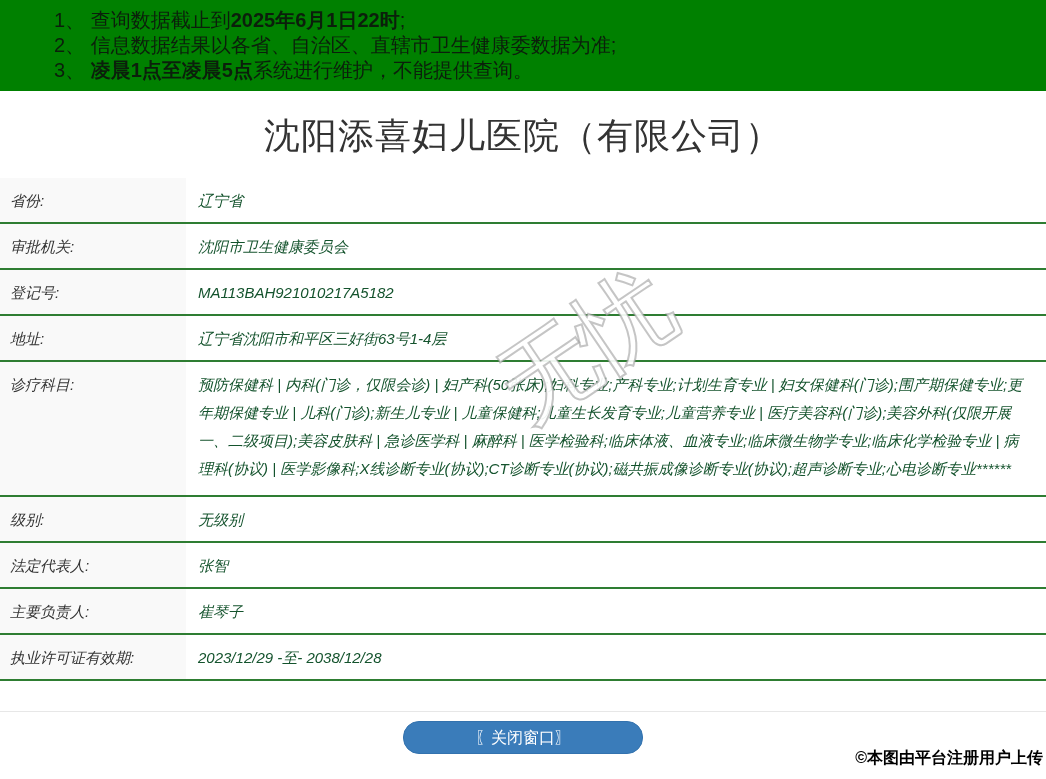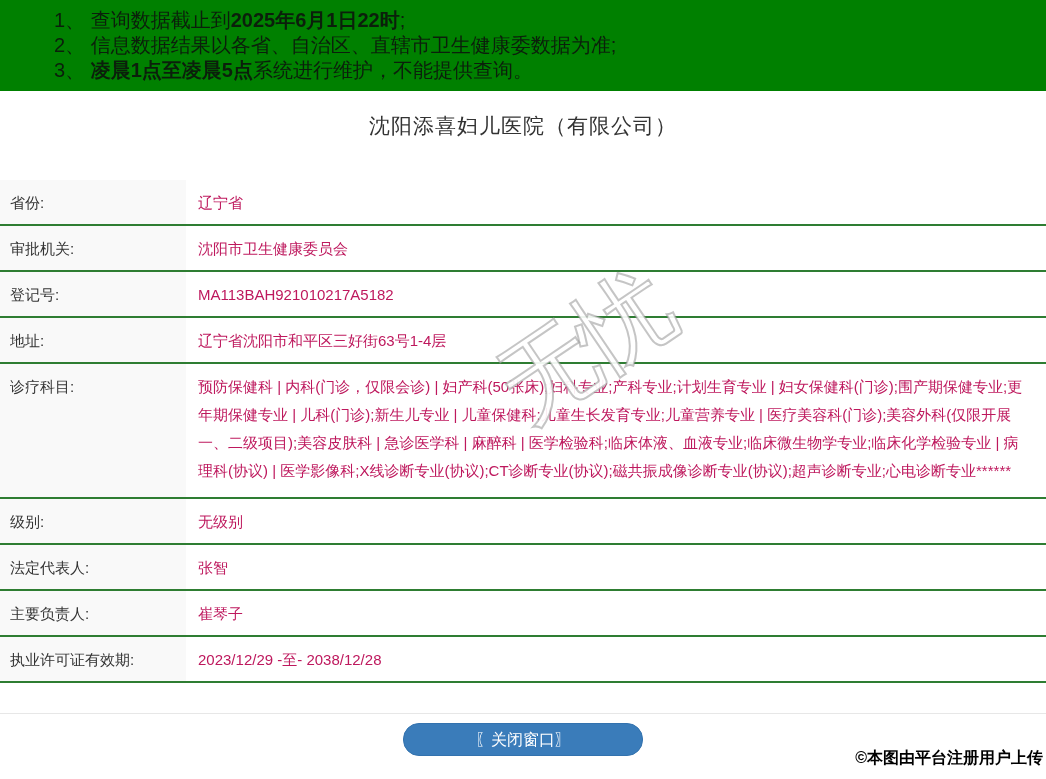--- a/index.html
+++ b/index.html
@@ -11,33 +11,33 @@
   
   .notice{
     background:#008000;color:#0b1f0b;
     padding:8px 20px 8px 54px;
     font-size:20px;line-height:25px;
   }
   .notice .bold{font-weight:bold;}
   
   .title{
     text-align:center;color:#333;
-    font-size:21px;font-weight:400;
-    margin:21px 0 40px 0;letter-spacing:1px;
+    font-size:36px;font-weight:400;
+    margin:21px 0 17px 0;letter-spacing:1px;
   }
   
-  .info-table{width:1046px;}
+  .info-table{width:1046px;font-style:italic;}
   .row{display:flex;border-bottom:2px solid #2e7d32;}
   .row .label{
     width:186px;box-sizing:border-box;flex:none;
     background:#f9f9f9;color:#333;font-size:15px;
     padding:13px 6px 12px 10px;line-height:19px;
   }
   .row .value{
-    flex:1;color:#be185d;font-size:15px;
+    flex:1;color:#14532d;font-size:15px;
     padding:13px 16px 12px 12px;line-height:19px;
     word-break:break-all;
   }
   .row.tall .value{line-height:28px;padding-top:9px;}
   
   .footer-divider{border:none;border-top:1px solid #e7e7e7;margin:30px 0 0 0;}
   .close-btn{
     display:block;margin:9px auto 0 auto;
     width:240px;height:33px;
     background:#3a7cba;color:#fff;

